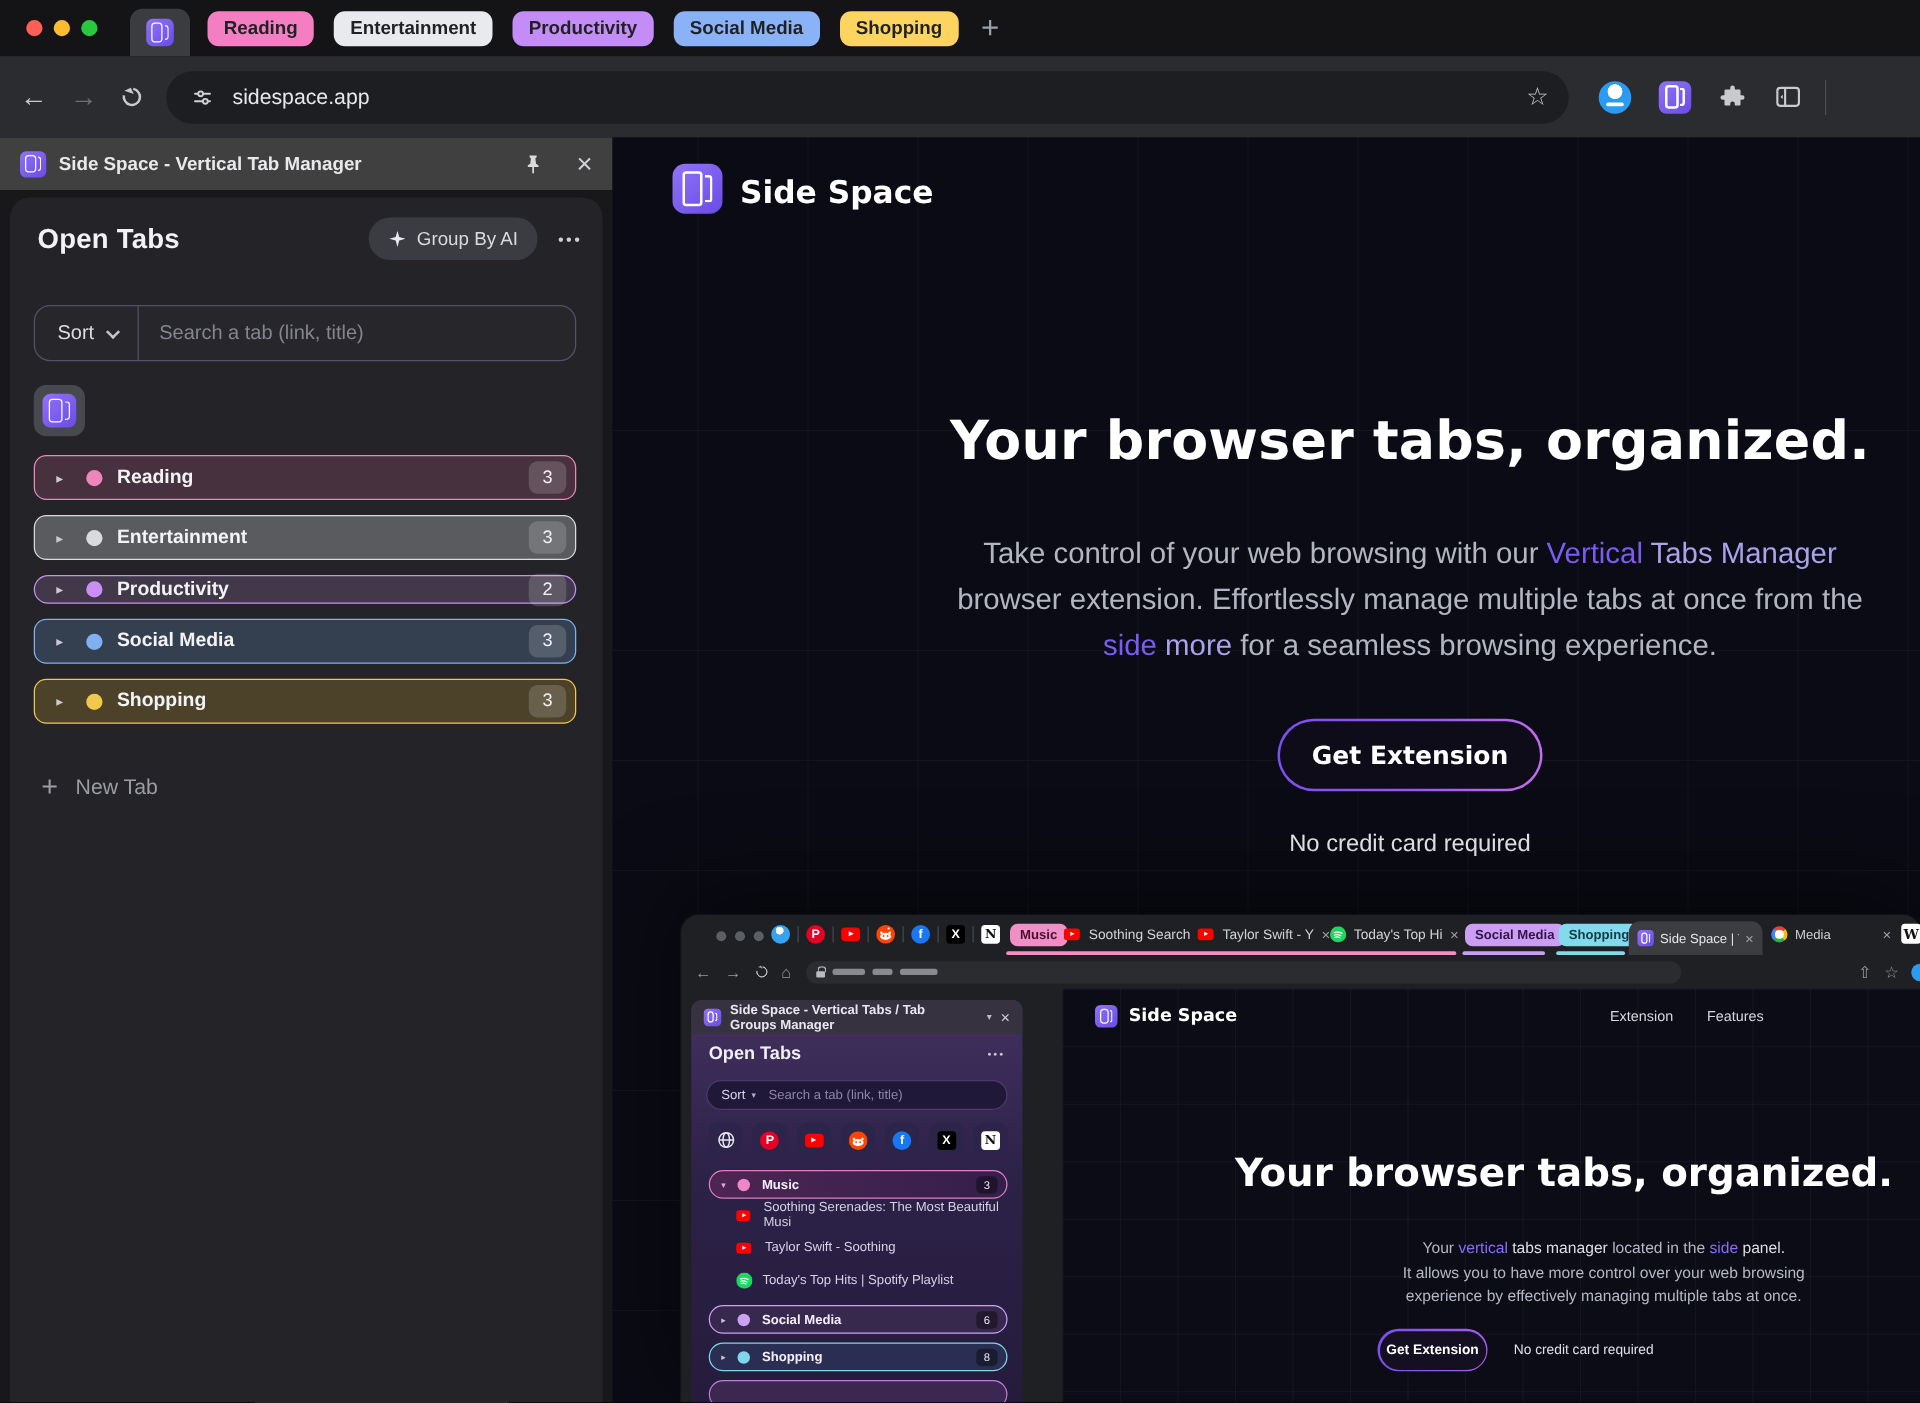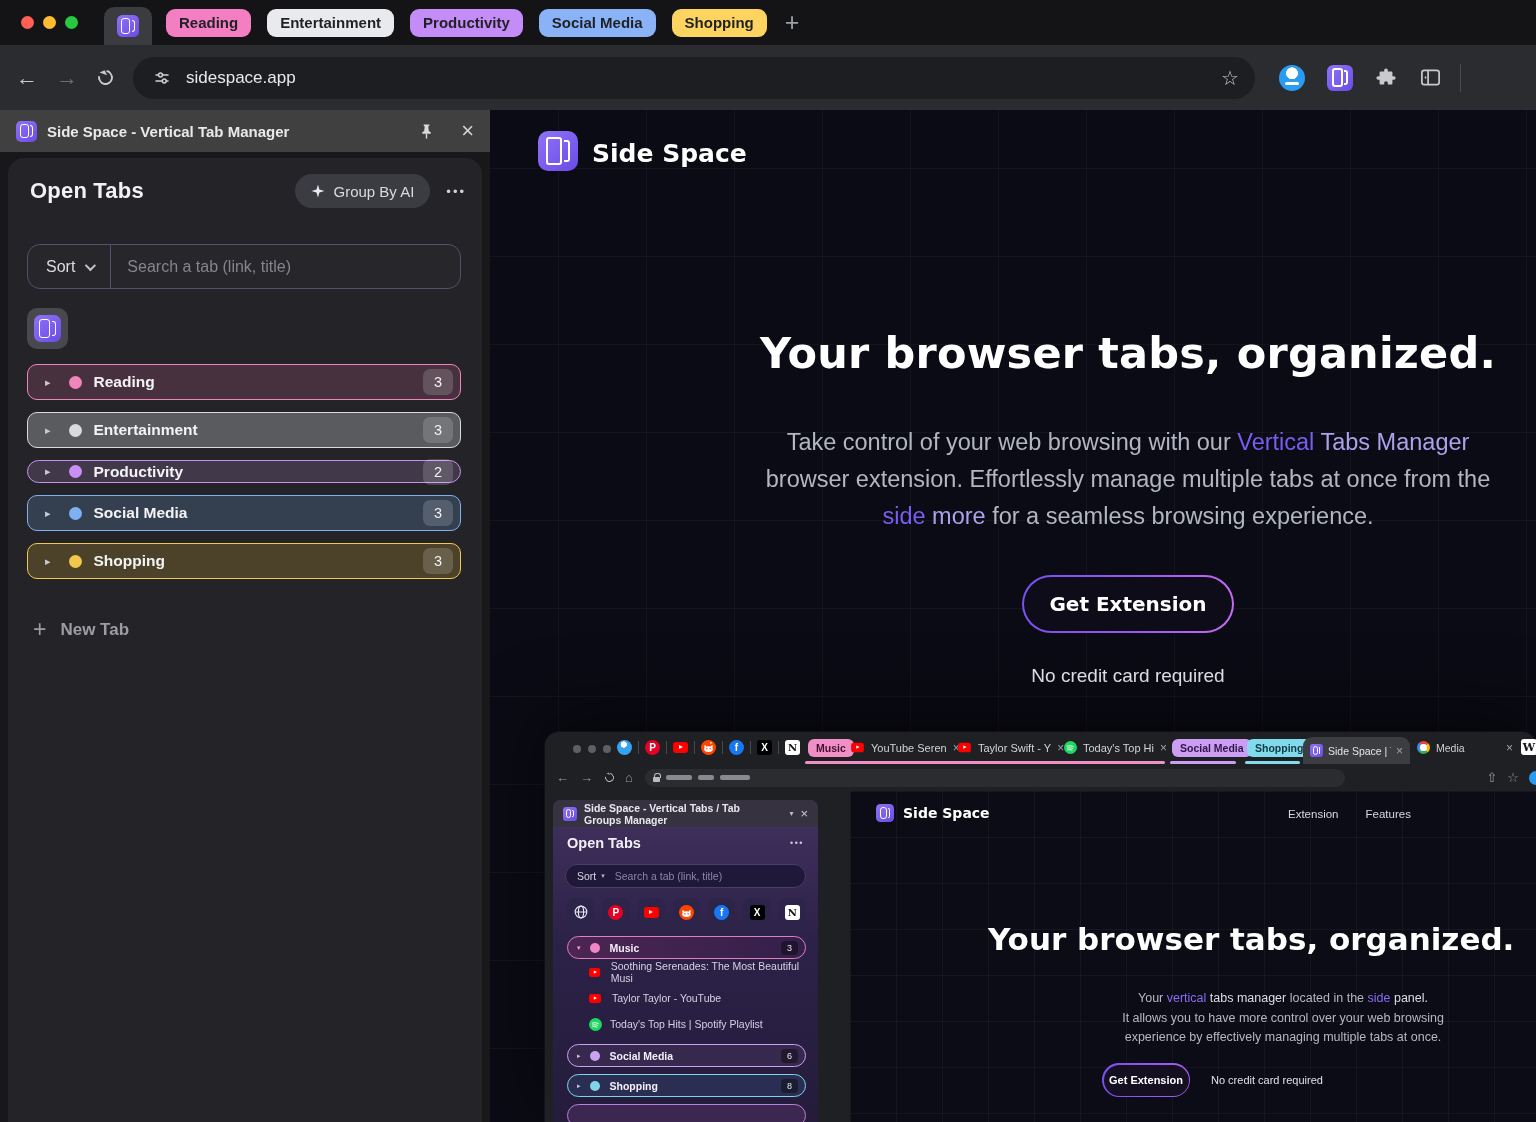--- a/index.html
+++ b/index.html
@@ -67,21 +67,21 @@
   .gdot { width:13px; height:13px; border-radius:50%; margin-left:18px; }
   .gname { margin-left:12px; font-size:15.5px; font-weight:bold; color:#f3f3f5; }
   .gcount { min-width:30px; height:26px; border-radius:7px; background:rgba(255,255,255,.16); display:grid; place-items:center; font-size:14.5px; color:#f2f2f4; margin-right:7px; }
   .grp.g0 { border-color:#ef85bb; background:#47313e; } .grp.g0 .gdot { background:#ef85bb; }
   .grp.g1 { border-color:#d8dade; background:#595b5f; } .grp.g1 .gdot { background:#d8dade; }
   .grp.g2 { border-color:#c98ff4; background:#413849; } .grp.g2 .gdot { background:#c98ff4; }
   .grp.g3 { border-color:#7fb0f2; background:#344050; } .grp.g3 .gdot { background:#7fb0f2; }
   .grp.g4 { border-color:#f2c74e; background:#4c4229; } .grp.g4 .gdot { background:#f2c74e; }
   .sp-newtab { position:absolute; top:460px; left:25px; display:flex; align-items:center; gap:14px; color:#9b9da3; }
   .sp-newtab .plus { font-size:23px; line-height:1; }
-  .sp-newtab .lbl { font-size:17px;font-weight:bold; }
+  .sp-newtab .lbl { font-size:17px; }
 
   
   .site { position:absolute; top:110px; left:490px; width:1046px; height:1012px; background:#0b0b15; overflow:hidden;
           background-image:linear-gradient(rgba(255,255,255,.035) 1px, transparent 1px),
                            linear-gradient(90deg, rgba(255,255,255,.035) 1px, transparent 1px);
           background-size:88px 88px; background-position:-20px -30px; }
   .site-logo { position:absolute; left:48px; top:21px; width:40px; height:40px; border-radius:10px; }
   .site-brand { position:absolute; left:102px; top:29px; font-family:"DejaVu Sans", sans-serif; font-size:25px; font-weight:bold; color:#fff; }
   .hero { position:absolute; left:138px; top:218px; width:1000px; text-align:center; }
   .hero h1 { font-family:"DejaVu Sans", sans-serif; font-size:43px; font-weight:bold; color:#fff; letter-spacing:.2px; }
@@ -365,21 +365,21 @@
           <span class="psep"></span>
         <span class="ic15 ic-fb">f</span>
           <span class="psep"></span>
         <span class="ic15 ic-x">X</span>
           <span class="psep"></span>
         <span class="ic15 ic-notion">N</span>
       </div>
       <span class="s-grouppill s-music">Music</span>
       <div class="s-tab" style="left:305px;">
           <span class="ic-yt" style="transform:scale(.85);"></span>
-          <span>YouTube Seren</span>
+          <span>Soothing Search</span>
           <span class="s-x">×</span>
         </div>
       <div class="s-tab" style="left:412px;">
           <span class="ic-yt" style="transform:scale(.85);"></span>
           <span>Taylor Swift - Y</span>
           <span class="s-x">×</span>
         </div>
       <div class="s-tab" style="left:519px;">
           <svg class="ic-sp" viewBox="0 0 24 24">
             <circle cx="12" cy="12" r="12" fill="#1ed760"></circle>
@@ -485,21 +485,21 @@
                 <span class="d"></span>
               <span class="n">Music</span>
               <span class="b">3</span>
             </div>
             <div class="item2">
                 <span class="ic-yt ic12"></span>
                 <span>Soothing Serenades: The Most Beautiful Musi</span>
               </div>
             <div class="item2">
                 <span class="ic-yt ic12"></span>
-                <span>Taylor Taylor - YouTube</span>
+                <span>Taylor Swift - Soothing</span>
               </div>
             <div class="item2">
                 <svg class="ic-sp" viewBox="0 0 24 24">
                   <circle cx="12" cy="12" r="12" fill="#1ed760"></circle>
                   <path d="M6 9.5c4-1.2 8-1 11.5 1M6.5 13c3.3-.9 6.7-.7 9.5 1M7 16.2c2.7-.7 5.3-.5 7.6.8" stroke="#fff" stroke-width="1.7" fill="none" stroke-linecap="round"></path>
                 </svg>
                 <span>Today's Top Hits | Spotify Playlist</span>
               </div>
             <div class="g2 social2">
               <span class="c">▸</span>

